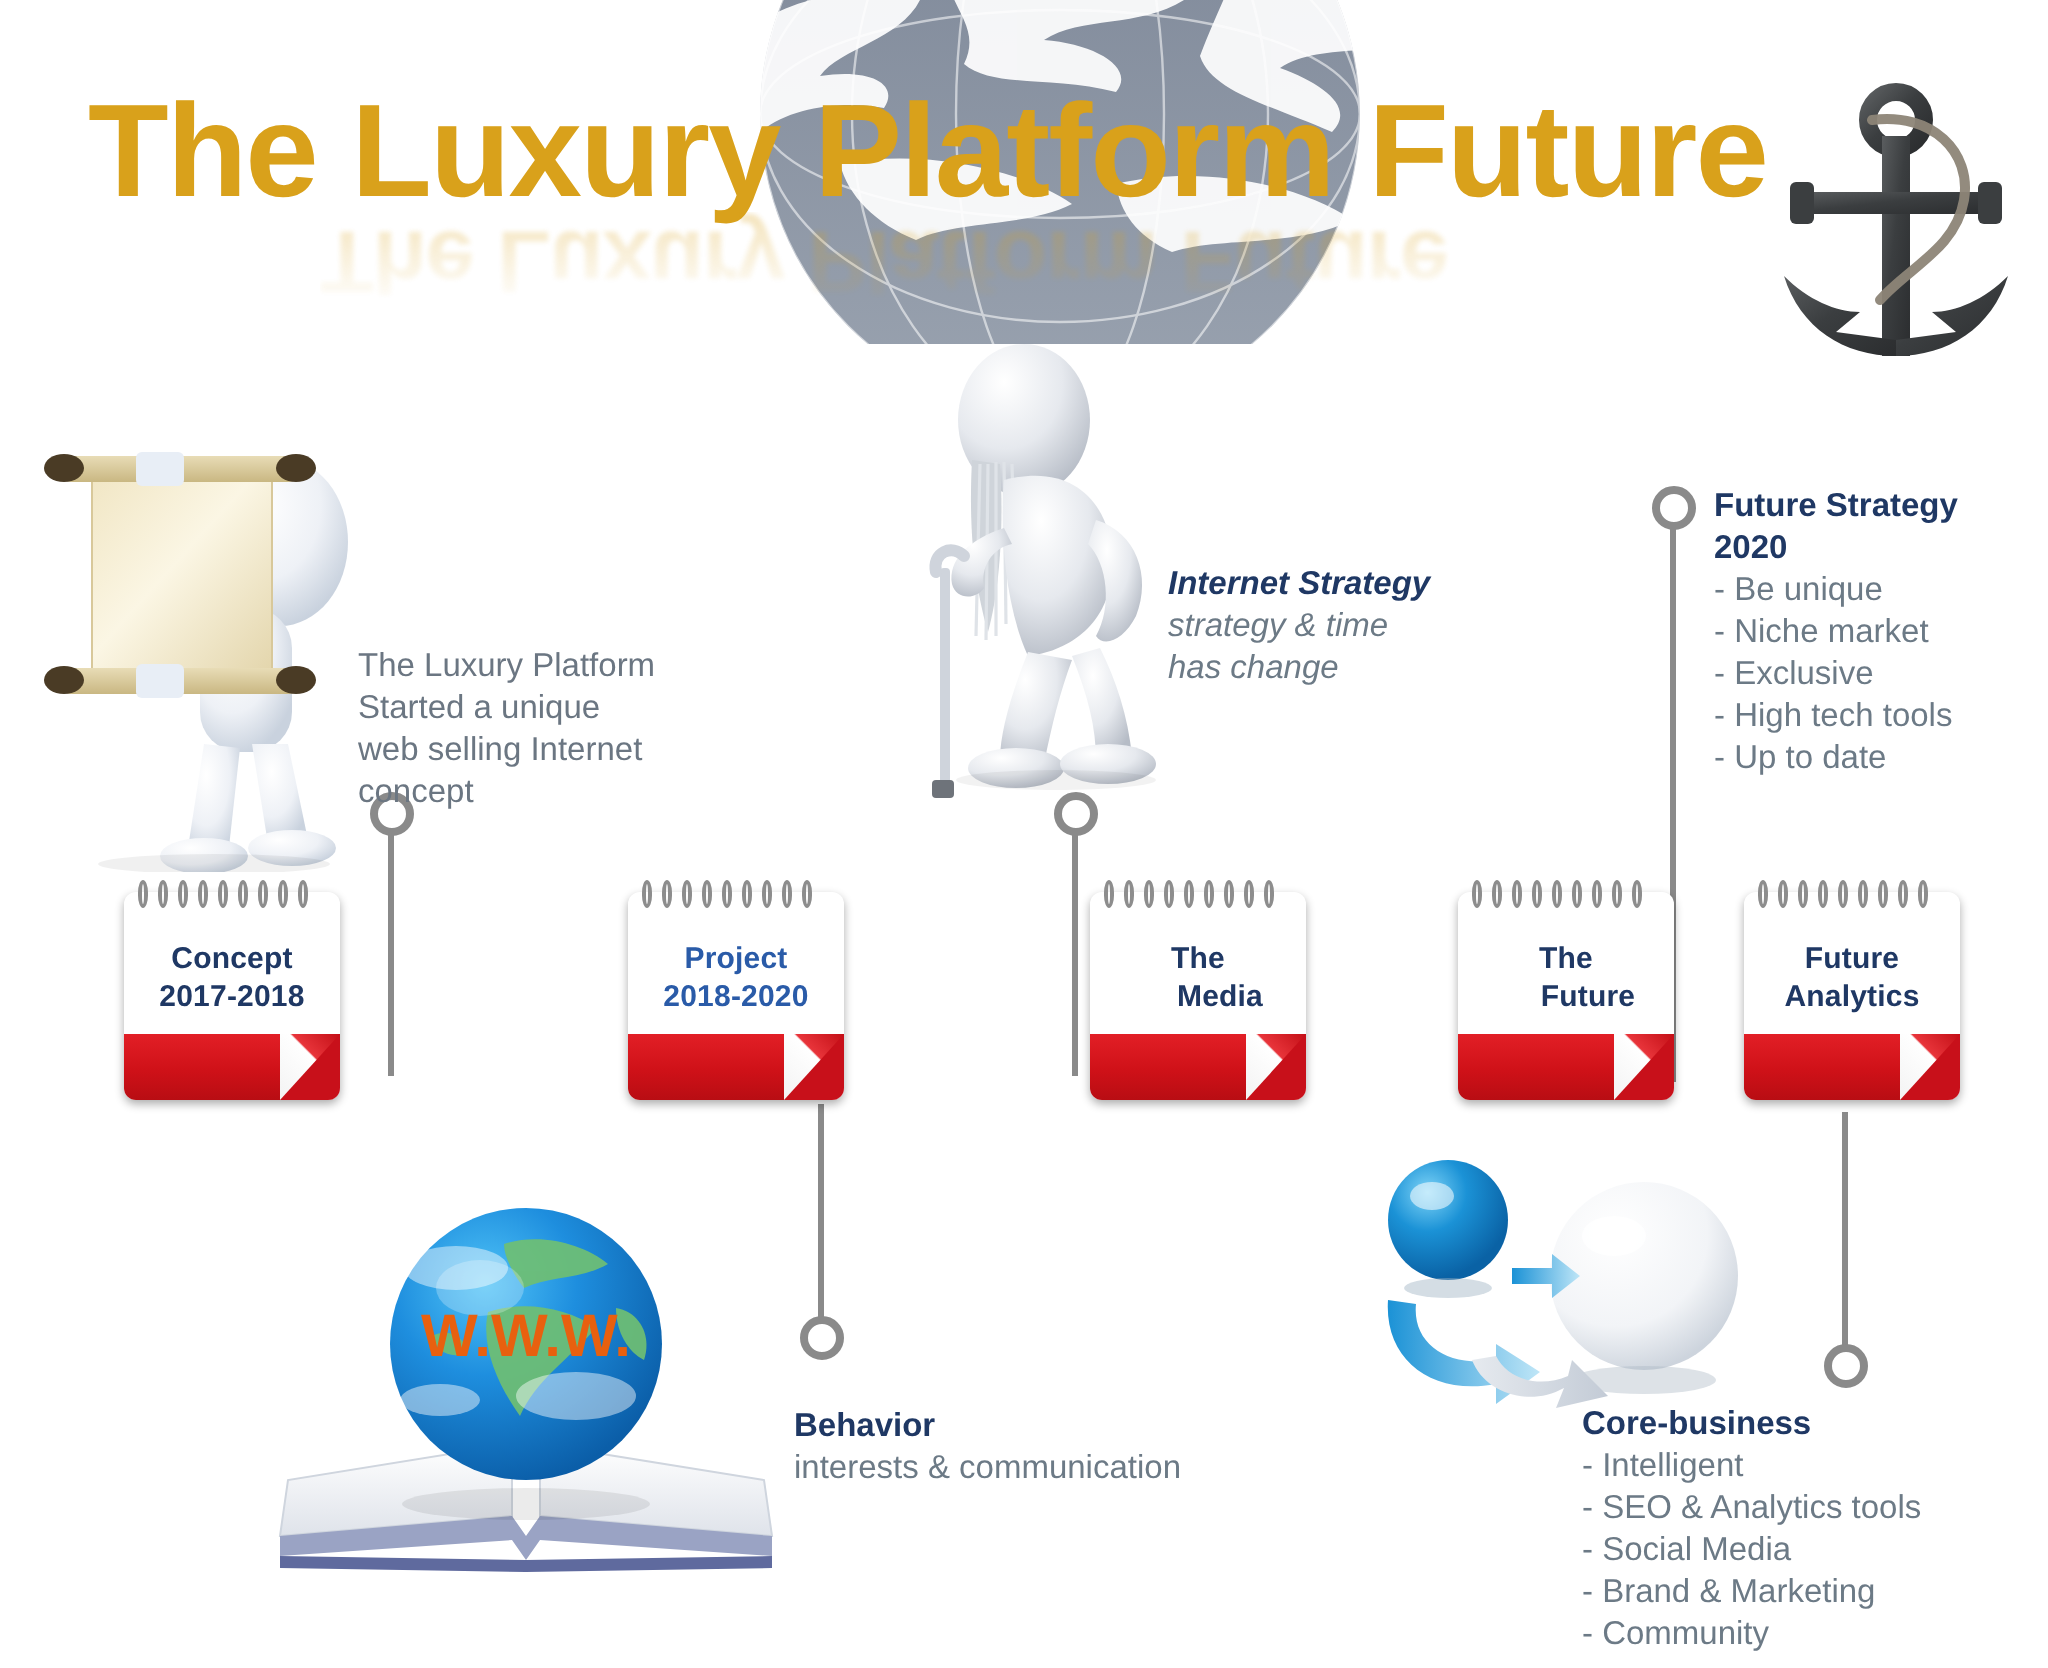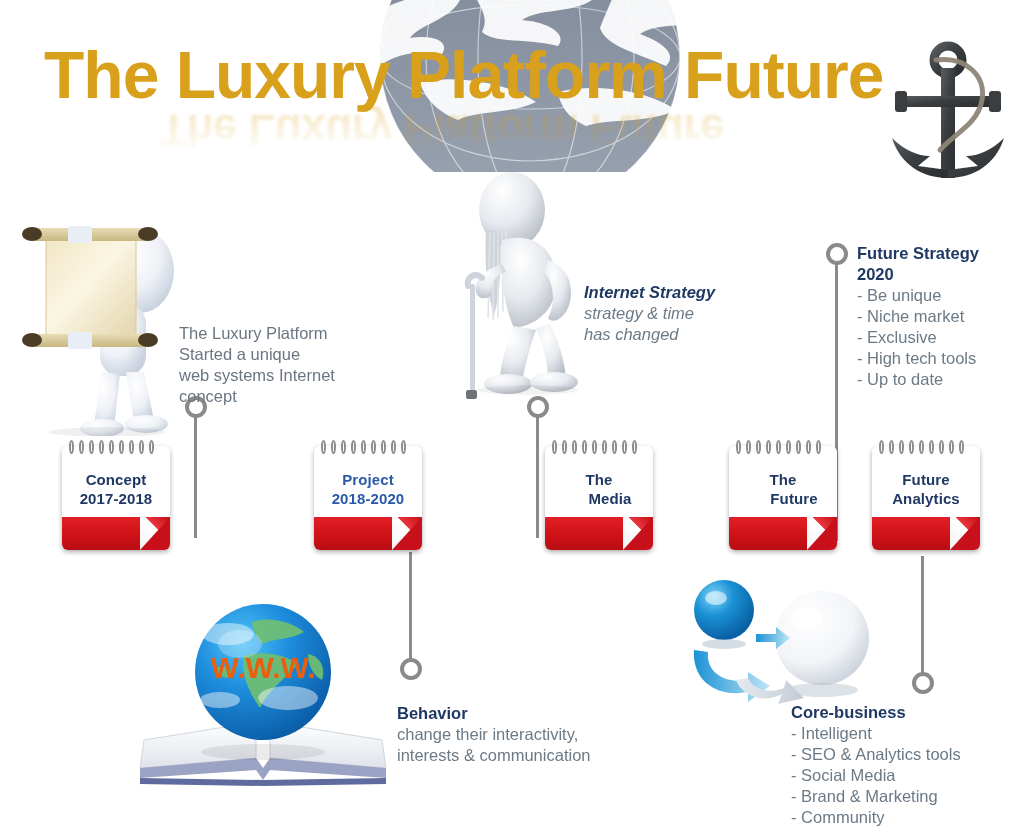--- a/index.html
+++ b/index.html
@@ -409,43 +409,42 @@
         <span style="left:50px"></span>
       <span style="left:60px"></span>
         <span style="left:70px"></span>
         <span style="left:80px"></span>
     </div>
   </div>
 
   <div class="tb plain" style="left:179px;top:298px;width:200px;margin-top:25px;">
     <span class="li">The Luxury Platform</span>
     <span class="li">Started a unique</span>
-    <span class="li">web systems Internet</span>
+    <span class="li">web selling Internet</span>
     <span class="li">concept</span>
   </div>
 
   <div class="tb" style="left:584px;top:282px;width:200px;font-style:italic;">
     <span class="hd">Internet Strategy</span>
     <span class="li">strategy &amp; time</span>
-    <span class="li">has changed</span>
+    <span class="li">has change</span>
   </div>
 
   <div class="tb" style="left:857px;top:243px;width:175px;">
     <span class="hd">Future Strategy</span>
     <span class="hd">2020</span>
     <span class="li">- Be unique</span>
     <span class="li">- Niche market</span>
     <span class="li">- Exclusive</span>
     <span class="li">- High tech tools</span>
     <span class="li">- Up to date</span>
   </div>
 
   <div class="tb" style="left:397px;top:703px;width:230px;">
     <span class="hd">Behavior</span>
-    <span class="li">change their  interactivity,</span>
     <span class="li">interests &amp; communication</span>
   </div>
 
   <div class="tb" style="left:791px;top:702px;width:220px;">
     <span class="hd">Core-business</span>
     <span class="li">- Intelligent</span>
     <span class="li">- SEO &amp; Analytics tools</span>
     <span class="li">- Social Media</span>
     <span class="li">- Brand &amp; Marketing</span>
     <span class="li">- Community</span>

